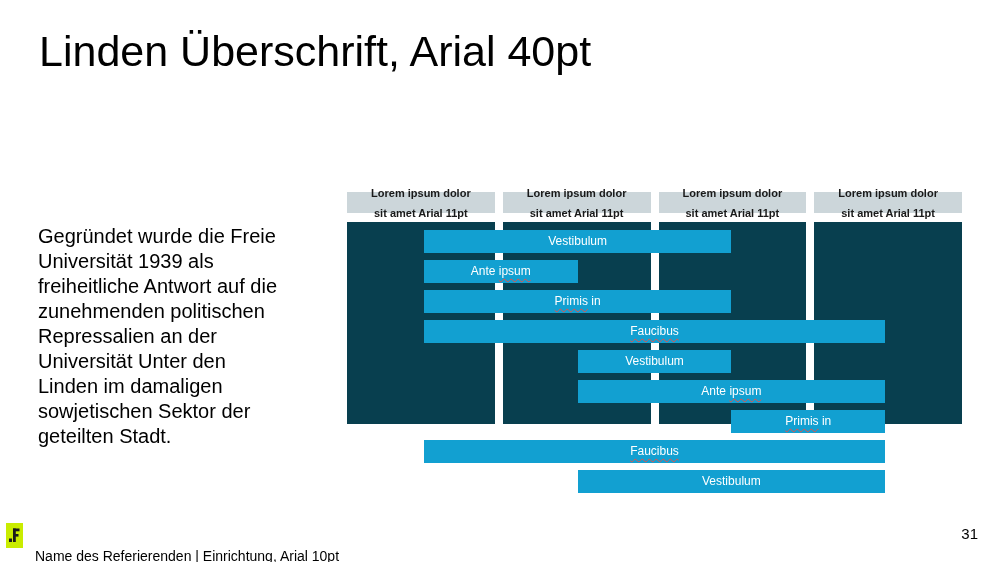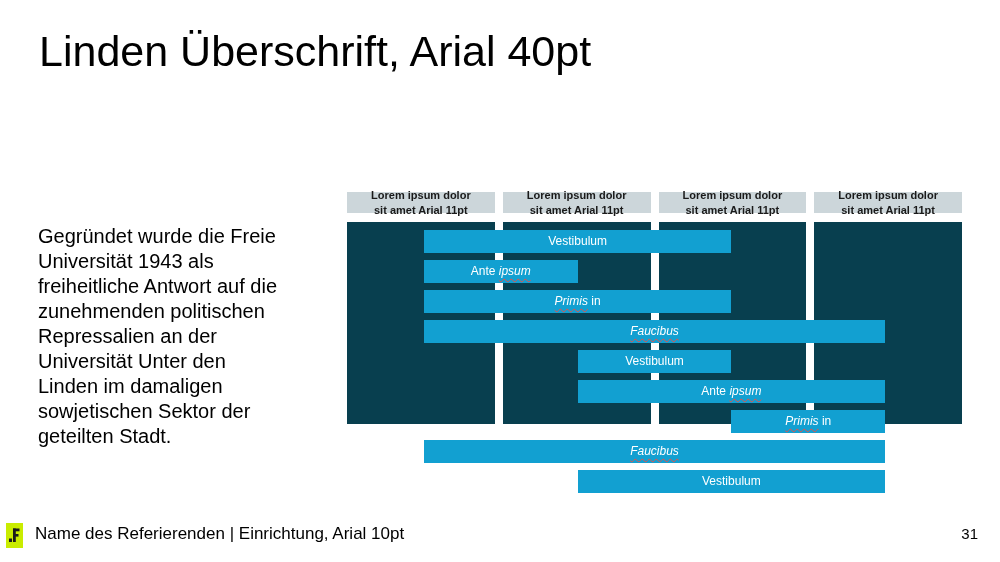--- a/index.html
+++ b/index.html
@@ -13,52 +13,51 @@
     font-weight:normal;margin:0;white-space:nowrap;
   }
   .body-text{
     position:absolute;left:38px;top:224px;width:290px;
     font-size:20px;line-height:25px;white-space:pre-line;margin:0;
   }
   .gantt{position:absolute;left:347px;top:152px;width:615px;}
   .headers{display:flex;gap:8px;height:61px;margin-bottom:9px;}
   .header-cell{
     flex:1;background:var(--header-bg);display:flex;align-items:center;justify-content:center;
-    text-align:center;font-weight:bold;font-size:11px;line-height:15px;color:#1a1a1a;
+    text-align:center;font-weight:bold;font-size:11px;line-height:20px;color:#1a1a1a;
     padding:0 24px;box-sizing:border-box;margin-top:40px;
   }
   .chart{position:relative;height:202px;}
   .cols{display:flex;gap:8px;height:100%;}
   .col{flex:1;background:var(--chart-bg);}
   .bar{
     position:absolute;height:23px;background:var(--bar);
     color:#fff;font-size:12px;line-height:23px;text-align:center;
     white-space:nowrap;overflow:hidden;
   }
   .sq{
     text-decoration-line:underline;
     text-decoration-style:wavy;
     text-decoration-color:var(--squiggle-red);
     text-decoration-thickness:1px;
     text-underline-offset:3px;
-    font-style:italic;
   }
   .footer-logo{position:absolute;left:6px;top:523px;width:17px;height:25px;}
-  .footer-text{position:absolute;left:35px;top:527px;font-size:17px;line-height:13px;}
+  .footer-text{position:absolute;left:35px;top:550px;font-size:14px;line-height:13px;}
   .page-number{position:absolute;right:22px;top:527px;font-size:15px;line-height:13px;}
 </style>
 </head>
 <body>
 
 <div class="slide">
 
   <h1 class="title">Linden Überschrift, Arial 40pt</h1>
 
   <p class="body-text">Gegründet wurde die Freie
-Universität 1943 als
+Universität 1939 als
 freiheitliche Antwort auf die
 zunehmenden politischen
 Repressalien an der
 Universität Unter den
 Linden im damaligen
 sowjetischen Sektor der
 geteilten Stadt.</p>
 
   <div class="gantt">
     <div class="headers">

